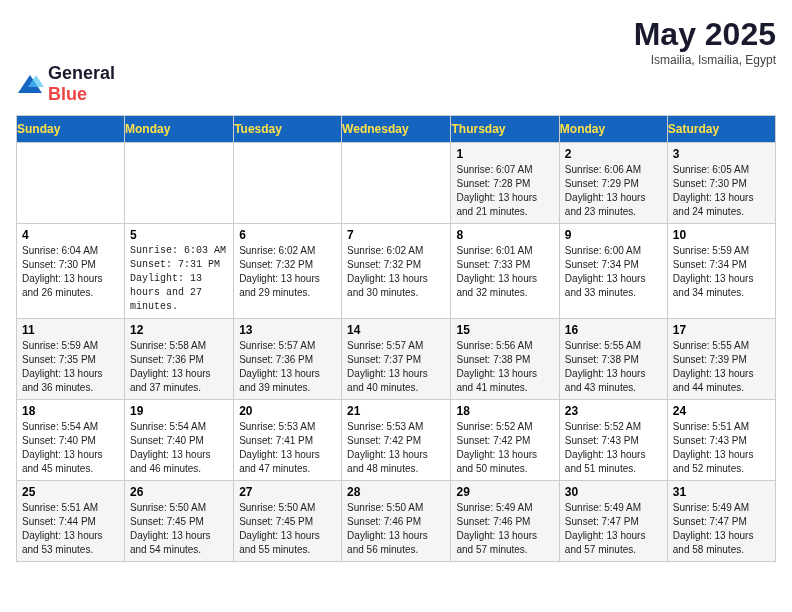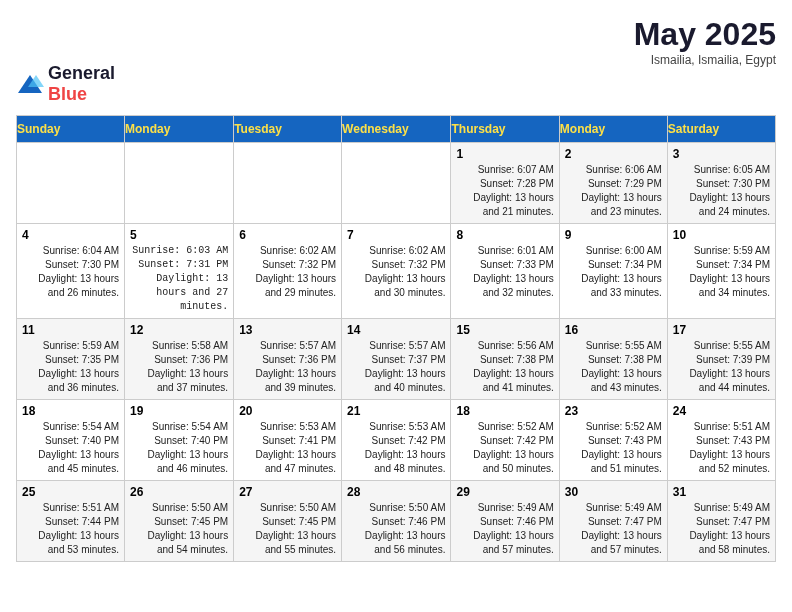--- a/index.html
+++ b/index.html
@@ -70,21 +70,20 @@
       font-weight: bold;
       font-size: 12px;
       display: block;
       margin-bottom: 2px;
       color: #000;
     }
     .day-detail {
       color: #222;
       font-size: 10px;
       line-height: 1.4;
-      text-align: right;
     }
     .empty-cell {
       background: #fff !important;
     }
   </style>
 </head>
 <body>
 
 <div class="header-area">
   <div class="logo">

